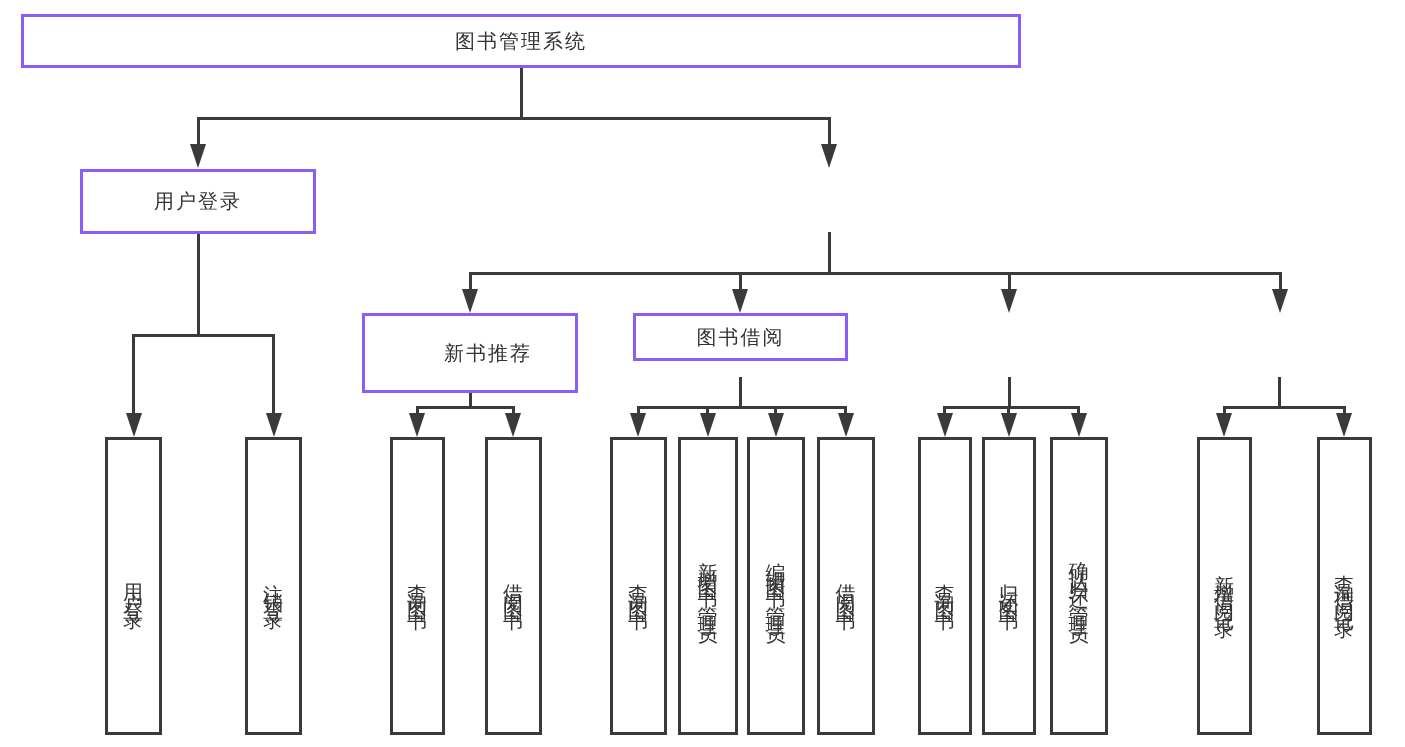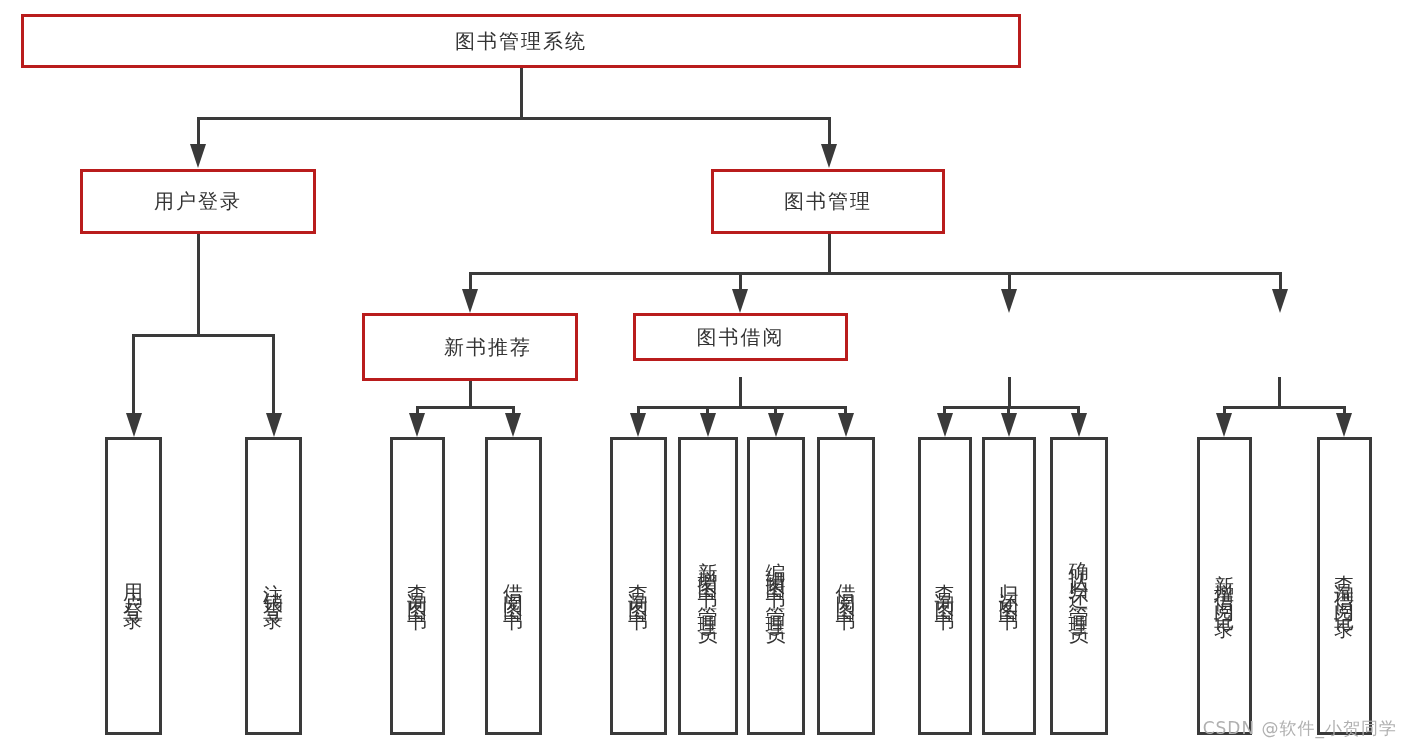--- a/index.html
+++ b/index.html
@@ -5,21 +5,21 @@
   * { margin:0; padding:0; box-sizing:border-box; }
   html,body { background:#ffffff; }
   body { font-family:"DejaVu Sans", sans-serif; }
   #canvas {
     position:relative; width:1405px; height:747px;
     background:#ffffff; overflow:hidden;
   }
   
   .hbox {
     position:absolute; background:#ffffff;
-    border:3px solid #b91c1c;
+    border:3px solid #8b5cf6;
     display:flex; align-items:center; justify-content:center;
     font-size:20px; letter-spacing:2px; color:#333333;
     z-index:2;
   }
   
   .vbox {
     position:absolute; top:437px; height:298px; background:#ffffff;
     border:3px solid #3a3a3a;
     display:flex; align-items:center; justify-content:center;
     z-index:2;
@@ -108,25 +108,22 @@
   <div class="ah" style="left:1216px; top:413px;"></div>
   <div class="ah" style="left:1336px; top:413px;"></div>
 
   <div class="hbox" style="left:21px; top:14px; width:1000px; height:54px;">
     <span>图书管理系统</span>
   </div>
 
   <div class="hbox" style="left:80px; top:169px; width:236px; height:65px;">
     <span>用户登录</span>
   </div>
-  <div class="hbox" style="left:711px; top:169px; width:234px; height:65px;">
-    <span>图书管理</span>
-  </div>
 
-  <div class="hbox" style="left:362px; top:313px; width:216px; height:68px;padding-left:36px;">
+  <div class="hbox" style="left:362px; top:313px; width:216px; height:80px;padding-left:36px;">
     <span>新书推荐</span>
   </div>
   <div class="hbox" style="left:633px; top:313px; width:215px; height:48px;">
     <span>图书借阅</span>
   </div>
 
   <div class="vbox" style="left:105px; width:57px;">
     <span class="vtext">用户登录</span>
   </div>
   <div class="vbox" style="left:245px; width:57px;">
@@ -163,15 +160,14 @@
     <span class="vtext">确认归还（管理员）</span>
   </div>
 
   <div class="vbox" style="left:1197px; width:55px;">
     <span class="vtext">新增借阅记录</span>
   </div>
   <div class="vbox" style="left:1317px; width:55px;">
     <span class="vtext">查询借阅记录</span>
   </div>
 
-  <div class="watermark">CSDN @软件_小贺同学</div>
 
 </div>
 
 </body></html>

